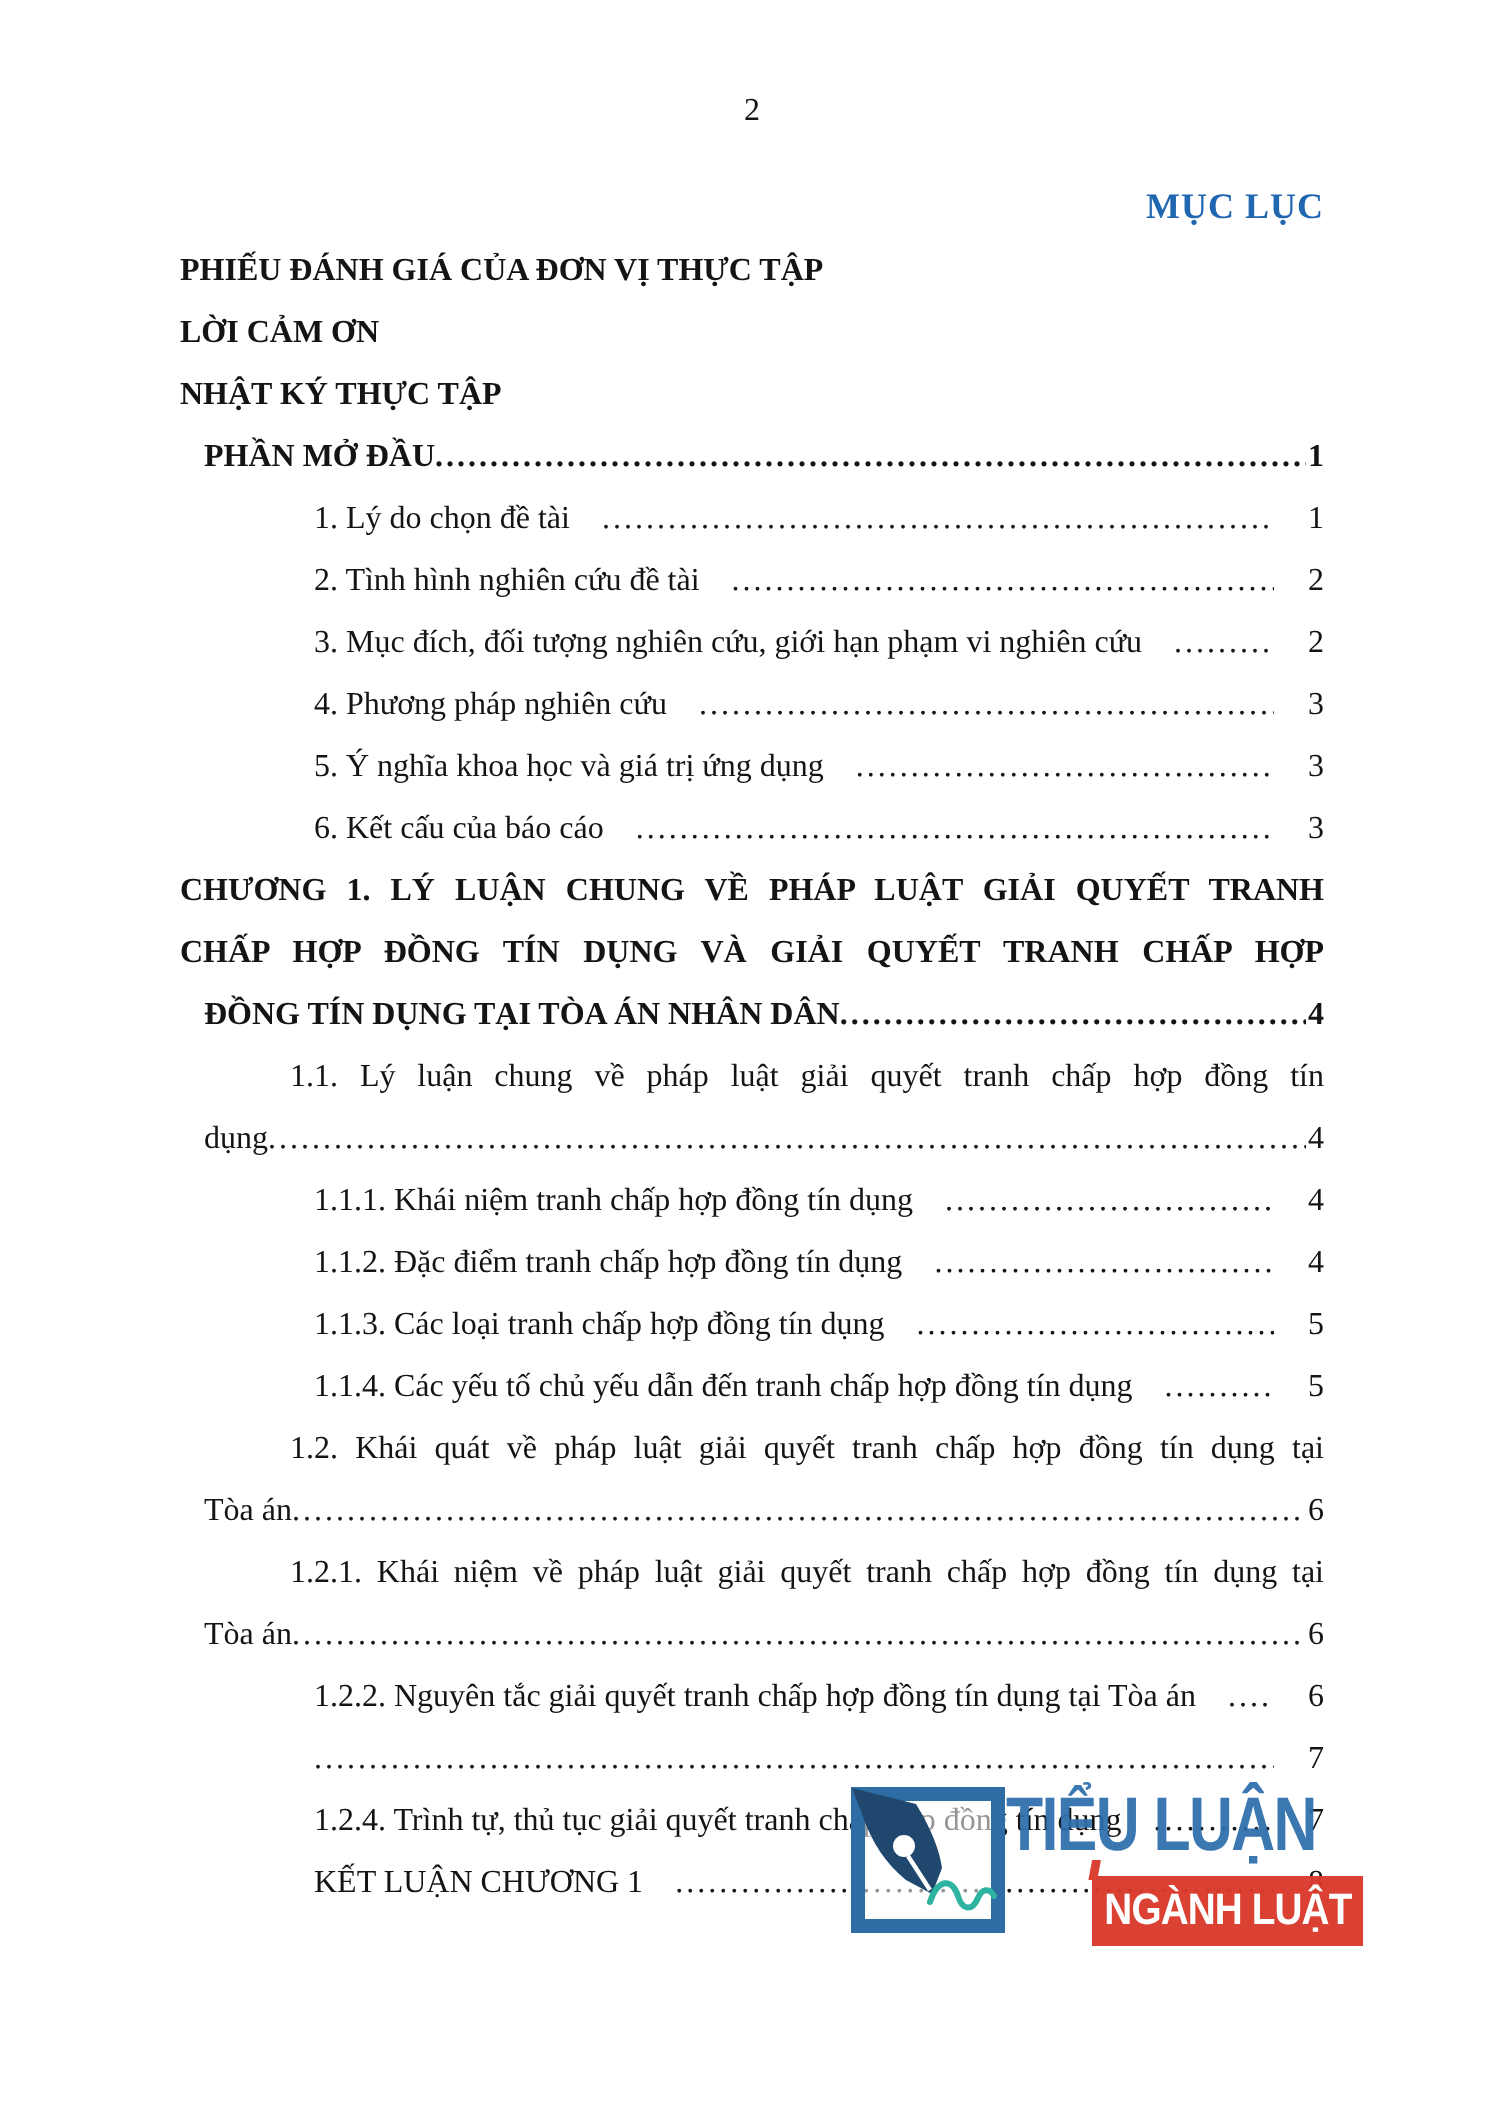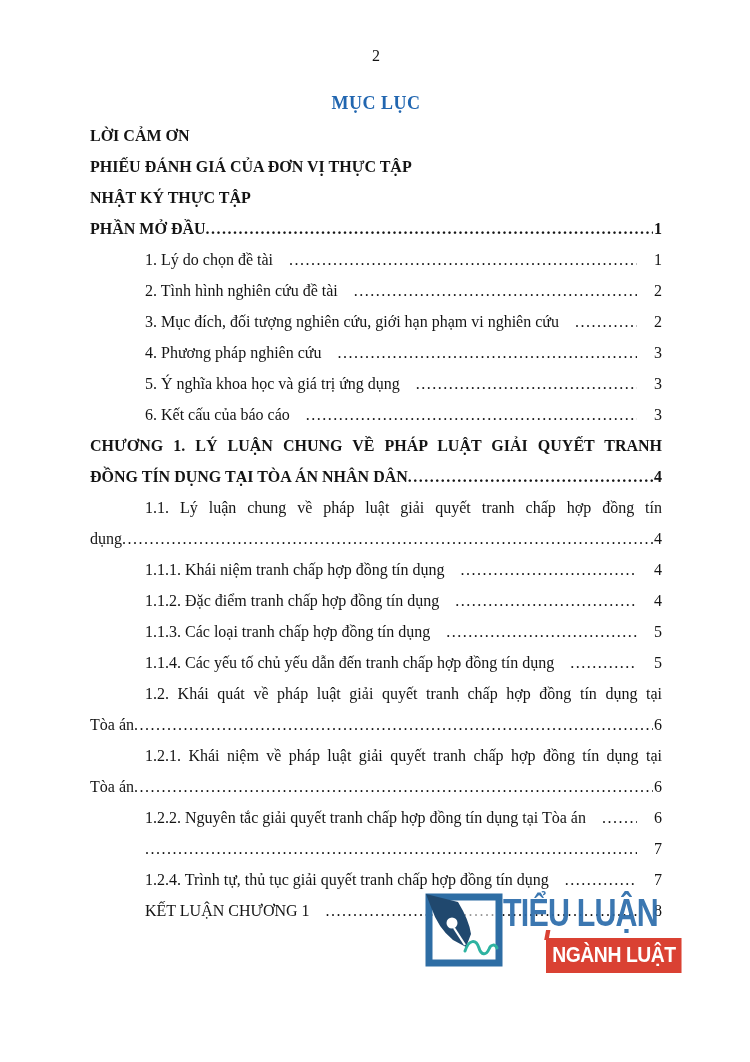--- a/index.html
+++ b/index.html
@@ -4,30 +4,30 @@
 <style>
   html,body { margin:0; padding:0; background:#ffffff; }
   .page {
     position:relative; width:750px; height:1062px; background:#ffffff;
     font-family:"Liberation Serif","DejaVu Serif",serif;
     color:var(--text,#141414); overflow:hidden;
   }
   .content { position:absolute; left:90px; top:46px; width:572px; }
   .pageno { text-align:center; font-size:16px; line-height:20px; }
   .doc-title {
-    margin:26px 0 6px 0; text-align:center; font-size:18px; line-height:22px;
+    margin:26px 0 6px 0; text-align:right; font-size:18px; line-height:22px;
     font-weight:bold; color:var(--title-blue,#2166b0); letter-spacing:0.5px;
   }
   .toc { font-size:16px; }
   .toc .entry { font-weight:normal; }
   .toc .entry.bold { font-weight:bold; }
   .toc .line, .toc .row { line-height:31px; }
   .toc .line.just { text-align:justify; text-align-last:justify; white-space:nowrap; }
   .toc .indent { padding-left:55px;gap:16px; }
-  .toc .row { display:flex; align-items:flex-start; }
+  .toc .row { display:flex; align-items:flex-start;margin-left:12px; }
   .toc .label { white-space:nowrap; }
   .toc .dots { flex:1 1 auto; overflow:hidden; white-space:nowrap; }
   .toc .dots::after {
     content:"..........................................................................................................................................................................";
     letter-spacing:1.5px;
   }
   .toc .pg { white-space:nowrap; padding-left:1px; }
 
   
   .watermark { position:absolute; left:0; top:0; width:644px; height:1062px; pointer-events:none;text-align:right; }
@@ -53,26 +53,26 @@
 </style>
 </head>
 <body>
 
 <div class="page">
   <div class="content">
     <div class="pageno">2</div>
     <h1 class="doc-title">MỤC LỤC</h1>
     <div class="toc">
         <div class="entry bold">
+          <div class="line">PHIẾU ĐÁNH GIÁ CỦA ĐƠN VỊ THỰC TẬP</div>
+        </div>
+        <div class="entry bold">
           <div class="line">LỜI CẢM ƠN</div>
         </div>
         <div class="entry bold">
-          <div class="line">PHIẾU ĐÁNH GIÁ CỦA ĐƠN VỊ THỰC TẬP</div>
-        </div>
-        <div class="entry bold">
           <div class="line">NHẬT KÝ THỰC TẬP</div>
         </div>
         <div class="entry bold">
           <div class="row">
             <span class="label">PHẦN MỞ ĐẦU</span>
             <span class="dots"></span>
             <span class="pg">1</span>
           </div>
         </div>
         <div class="entry">
@@ -112,20 +112,21 @@
         </div>
         <div class="entry">
           <div class="row indent">
             <span class="label">6. Kết cấu của báo cáo </span>
             <span class="dots"></span>
             <span class="pg">3</span>
           </div>
         </div>
         <div class="entry bold">
           <div class="line just">CHƯƠNG 1. LÝ LUẬN CHUNG VỀ PHÁP LUẬT GIẢI QUYẾT TRANH</div>
+          <div class="line just">CHẤP HỢP ĐỒNG TÍN DỤNG VÀ GIẢI QUYẾT TRANH CHẤP HỢP</div>
           <div class="row">
             <span class="label">ĐỒNG TÍN DỤNG TẠI TÒA ÁN NHÂN DÂN </span>
             <span class="dots"></span>
             <span class="pg">4</span>
           </div>
         </div>
         <div class="entry">
           <div class="line just indent">1.1. Lý luận chung về pháp luật giải quyết tranh chấp hợp đồng tín</div>
           <div class="row">
             <span class="label">dụng</span>

